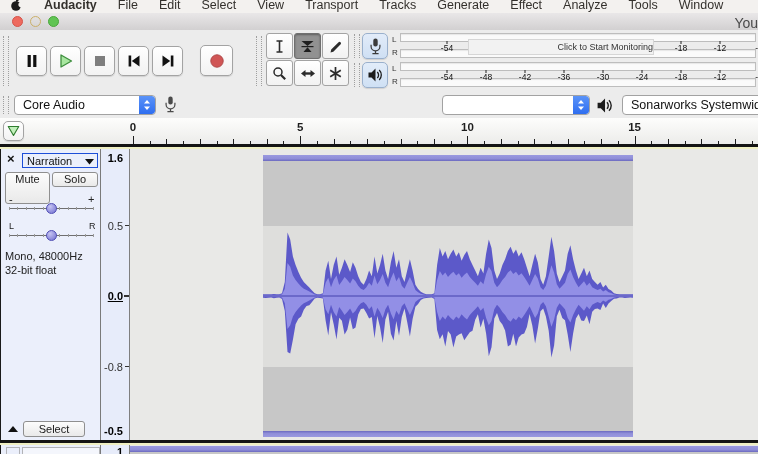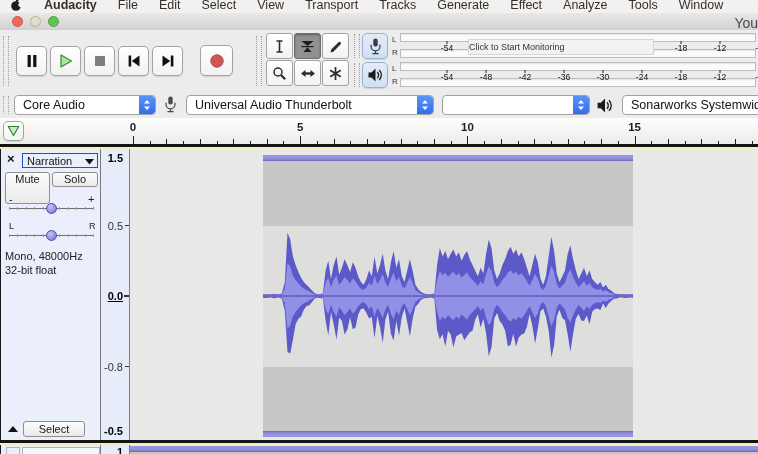--- a/index.html
+++ b/index.html
@@ -27,21 +27,21 @@
   .btn{position:absolute;background:linear-gradient(#ffffff,#f2f2f2);border:1px solid #a3a3a3;border-radius:5px;
        box-sizing:border-box;display:flex;align-items:center;justify-content:center;box-shadow:0 1px 1px rgba(0,0,0,.12);}
   .tool-btn{border-radius:3px;box-shadow:none;}
   .tool-btn.selected{background:#919191;border-color:#6f6f6f;box-shadow:inset 0 1px 2px rgba(0,0,0,.35);}
   .meter-btn{background:linear-gradient(#e2ecf9,#cfe0f4);border:1px solid #9ab0cc;}
   .lr{position:absolute;font-size:8px;color:#333;line-height:8px;}
   .meter-bar{position:absolute;background:#fafafa;border:1px solid #bdbdbd;box-sizing:border-box;box-shadow:inset 0 1px 1px rgba(0,0,0,.08);}
   .db-num{position:absolute;transform:translateX(-50%);font-size:8.5px;line-height:9px;color:#111;}
   .db-tick{position:absolute;transform:translateX(-50%);width:1px;height:3px;background:#222;}
   .monitor-box{position:absolute;background:#f2f2f2;border:1px solid #d6d6d6;font-size:9px;color:#333;
-               display:flex;align-items:center;justify-content:flex-start;white-space:nowrap;}
+               display:flex;align-items:center;justify-content:flex-end;white-space:nowrap;}
 
   
   .devicebar{left:0;top:92px;width:758px;height:26px;background:#ececec;border-bottom:1px solid #8f8f8f;}
   .combo{position:absolute;top:3px;height:20px;background:#fff;border:1px solid #a2a2a2;border-radius:4px;
          box-sizing:border-box;overflow:hidden;white-space:nowrap;}
   .combo-text{position:absolute;left:8px;top:0;line-height:18px;font-size:12.5px;color:#111;}
   .stepper{position:absolute;right:0;top:0;width:16px;height:18px;background:linear-gradient(#5a93f8,#2f6ef0);
            border-radius:0 3px 3px 0;display:flex;align-items:center;justify-content:center;}
 
   
@@ -267,29 +267,20 @@
           </svg>
       </span>
     </div>
     <span class="abs" style="left:163px;top:3px;">
       <svg width="15" height="19" viewBox="0 0 17 20">
         <rect x="6" y="1" width="5" height="9" rx="2.4" fill="#4a4a4a"></rect>
         <path d="M3.5 8v2a5 5 0 0 0 10 0V8" fill="none" stroke="#4a4a4a" stroke-width="1.4"></path>
         <path d="M8.5 15v3 M5 18h7" stroke="#4a4a4a" stroke-width="1.4"></path>
         </svg>
     </span>
-    <div class="combo" style="left:186px;width:248px;">
-      <span class="combo-text">Universal Audio Thunderbolt</span>
-      <span class="stepper">
-        <svg width="8" height="12" viewBox="0 0 8 12">
-            <polygon points="4,1 7,4.5 1,4.5" fill="#fff"></polygon>
-            <polygon points="4,11 7,7.5 1,7.5" fill="#fff"></polygon>
-          </svg>
-      </span>
-    </div>
     <div class="combo" style="left:442px;width:148px;">
       <span class="stepper">
         <svg width="8" height="12" viewBox="0 0 8 12">
             <polygon points="4,1 7,4.5 1,4.5" fill="#fff"></polygon>
             <polygon points="4,11 7,7.5 1,7.5" fill="#fff"></polygon>
           </svg>
       </span>
     </div>
     <span class="abs" style="left:596px;top:5px;">
       <svg width="17" height="17" viewBox="0 0 16 16">
@@ -403,21 +394,21 @@
     <span class="panel-label" style="left:4px;top:101px;">Mono, 48000Hz</span>
     <span class="panel-label" style="left:4px;top:115px;">32-bit float</span>
 
     <svg class="abs" style="left:6px;top:276px;" width="12" height="8" viewBox="0 0 12 8">
       <polygon points="6,1 11,7 1,7" fill="#111"></polygon>
       </svg>
     <div class="small-btn" style="left:22px;top:272px;width:62px;height:16px;line-height:14px;">Select</div>
   </div>
 
   <div class="abs vruler" id="vruler">
-      <div class="vr-label bold" style="top:9px;">1.5</div>
+      <div class="vr-label bold" style="top:9px;">1.6</div>
       <div class="vr-label" style="top:76.5px;">0.5</div>
       <div class="vr-tick" style="top:76px;width:4px;height:1px;"></div>
       <div class="vr-label bold" style="top:147px;text-decoration:underline;">0.0</div>
       <div class="vr-tick" style="top:146px;width:5px;height:2px;"></div>
       <div class="vr-label" style="top:217.5px;">-0.8</div>
       <div class="vr-tick" style="top:217px;width:4px;height:1px;"></div>
       <div class="vr-label bold" style="top:282px;">-0.5</div>
     </div>
 
   <div class="abs wavearea" id="wavearea">

